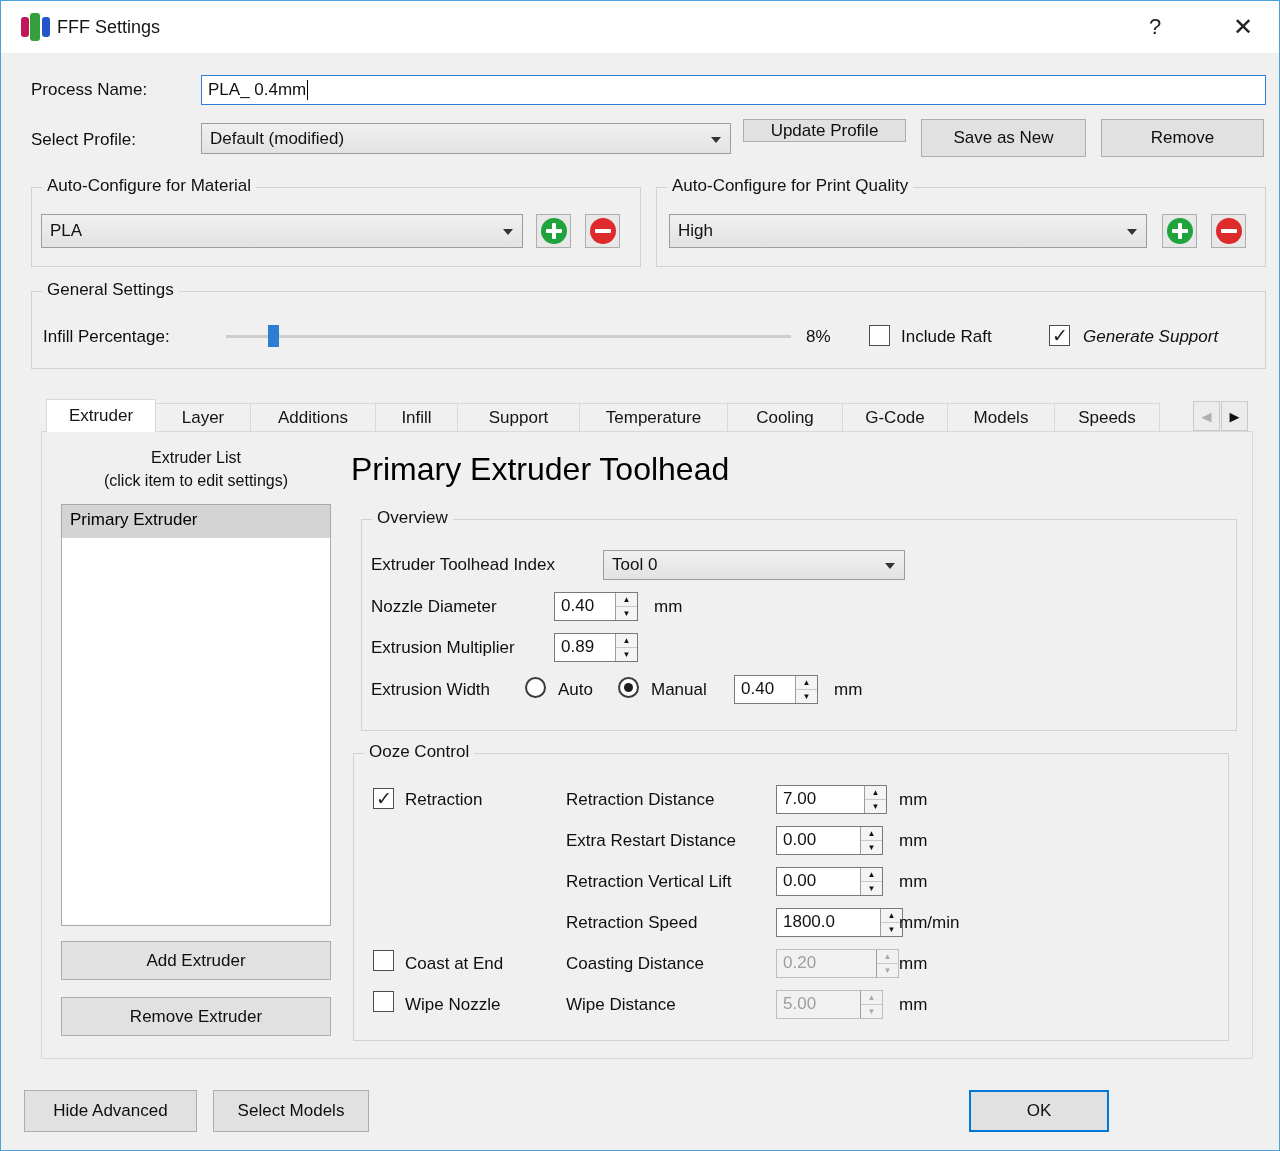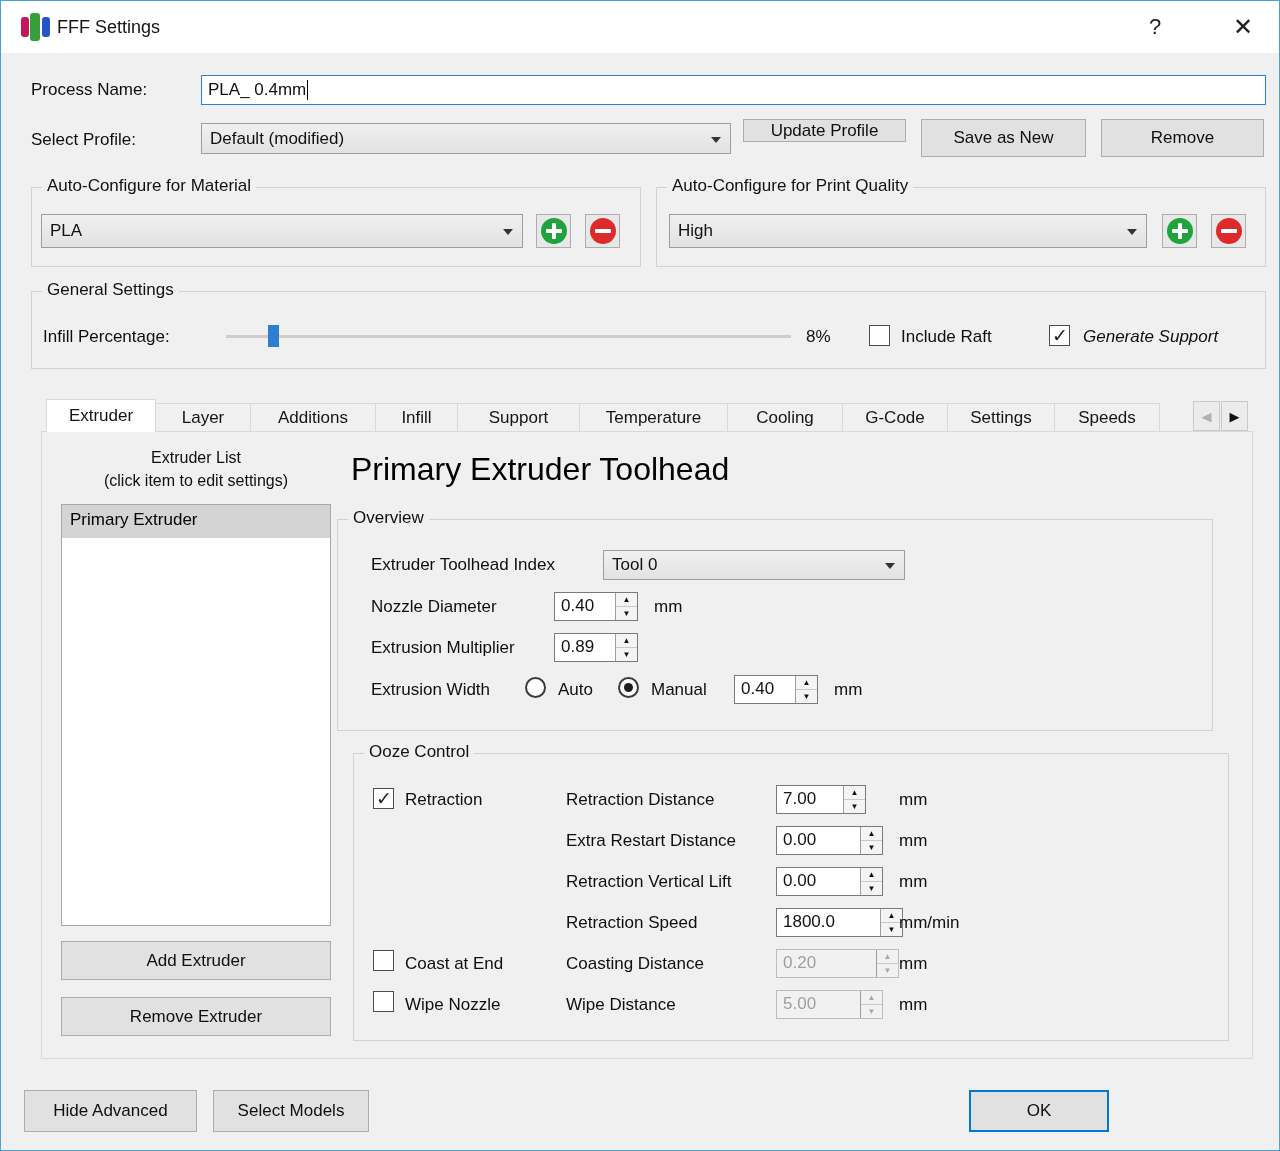--- a/index.html
+++ b/index.html
@@ -168,37 +168,37 @@
   <div class="tab-pane"></div>
   <div class="tabbar">
     <div class="tab active" style="width:110px;">Extruder</div>
     <div class="tab" style="width:95px;">Layer</div>
     <div class="tab" style="width:125px;">Additions</div>
     <div class="tab" style="width:82px;">Infill</div>
     <div class="tab" style="width:122px;">Support</div>
     <div class="tab" style="width:148px;">Temperature</div>
     <div class="tab" style="width:115px;">Cooling</div>
     <div class="tab" style="width:105px;">G-Code</div>
-    <div class="tab" style="width:107px;">Settings</div>
+    <div class="tab" style="width:107px;">Models</div>
     <div class="tab" style="width:105px;">Speeds</div>
   </div>
   <div class="tab-scroll" style="left:1192px; color:#b0b0b0;">◀</div>
   <div class="tab-scroll" style="left:1220px; color:#111;">▶</div>
 
   <div class="lbl center-text" style="left:60px; top:448px; width:270px; font-size:16px;">Extruder List</div>
   <div class="lbl center-text" style="left:60px; top:471px; width:270px; font-size:16px;">(click item to edit settings)</div>
   <div class="listbox">
     <div class="list-item">Primary Extruder</div>
   </div>
   <div class="btn" style="left:60px; top:940px; width:270px; height:39px;">Add Extruder</div>
   <div class="btn" style="left:60px; top:996px; width:270px; height:39px;">Remove Extruder</div>
 
   <div class="page-title">Primary Extruder Toolhead</div>
 
-  <div class="groupbox" style="left:336px; top:518px; width:876px; height:212px;">
+  <div class="groupbox" style="left:360px; top:518px; width:876px; height:212px;">
     <div class="gb-title">Overview</div>
   </div>
   <div class="lbl" style="left:370px; top:554px;">Extruder Toolhead Index</div>
   <div class="dropdown" style="left:602px; top:549px; width:302px; height:30px;">
     <span>Tool 0</span>
     <span class="dd-arrow"></span>
   </div>
 
   <div class="lbl" style="left:370px; top:596px;">Nozzle Diameter</div>
   <div class="spin" style="left:553px; top:591px; width:84px;">
@@ -233,21 +233,21 @@
   </div>
   <div class="lbl" style="left:833px; top:679px;">mm</div>
 
   <div class="groupbox" style="left:352px; top:752px; width:876px; height:288px;">
     <div class="gb-title">Ooze Control</div>
   </div>
   <div class="cb checked" style="left:372px; top:787px;"></div>
   <div class="lbl" style="left:404px; top:789px;">Retraction</div>
 
   <div class="lbl" style="left:565px; top:789px;">Retraction Distance</div>
-  <div class="spin" style="left:775px; top:784px; width:90px;">
+  <div class="spin" style="left:775px; top:784px; width:111px;">
     <div class="val">7.00</div>
     <div class="arrows">
         <div>▲</div>
         <div>▼</div>
       </div>
   </div>
   <div class="lbl" style="left:898px; top:789px;">mm</div>
 
   <div class="lbl" style="left:565px; top:830px;">Extra Restart Distance</div>
   <div class="spin" style="left:775px; top:825px; width:107px;">

